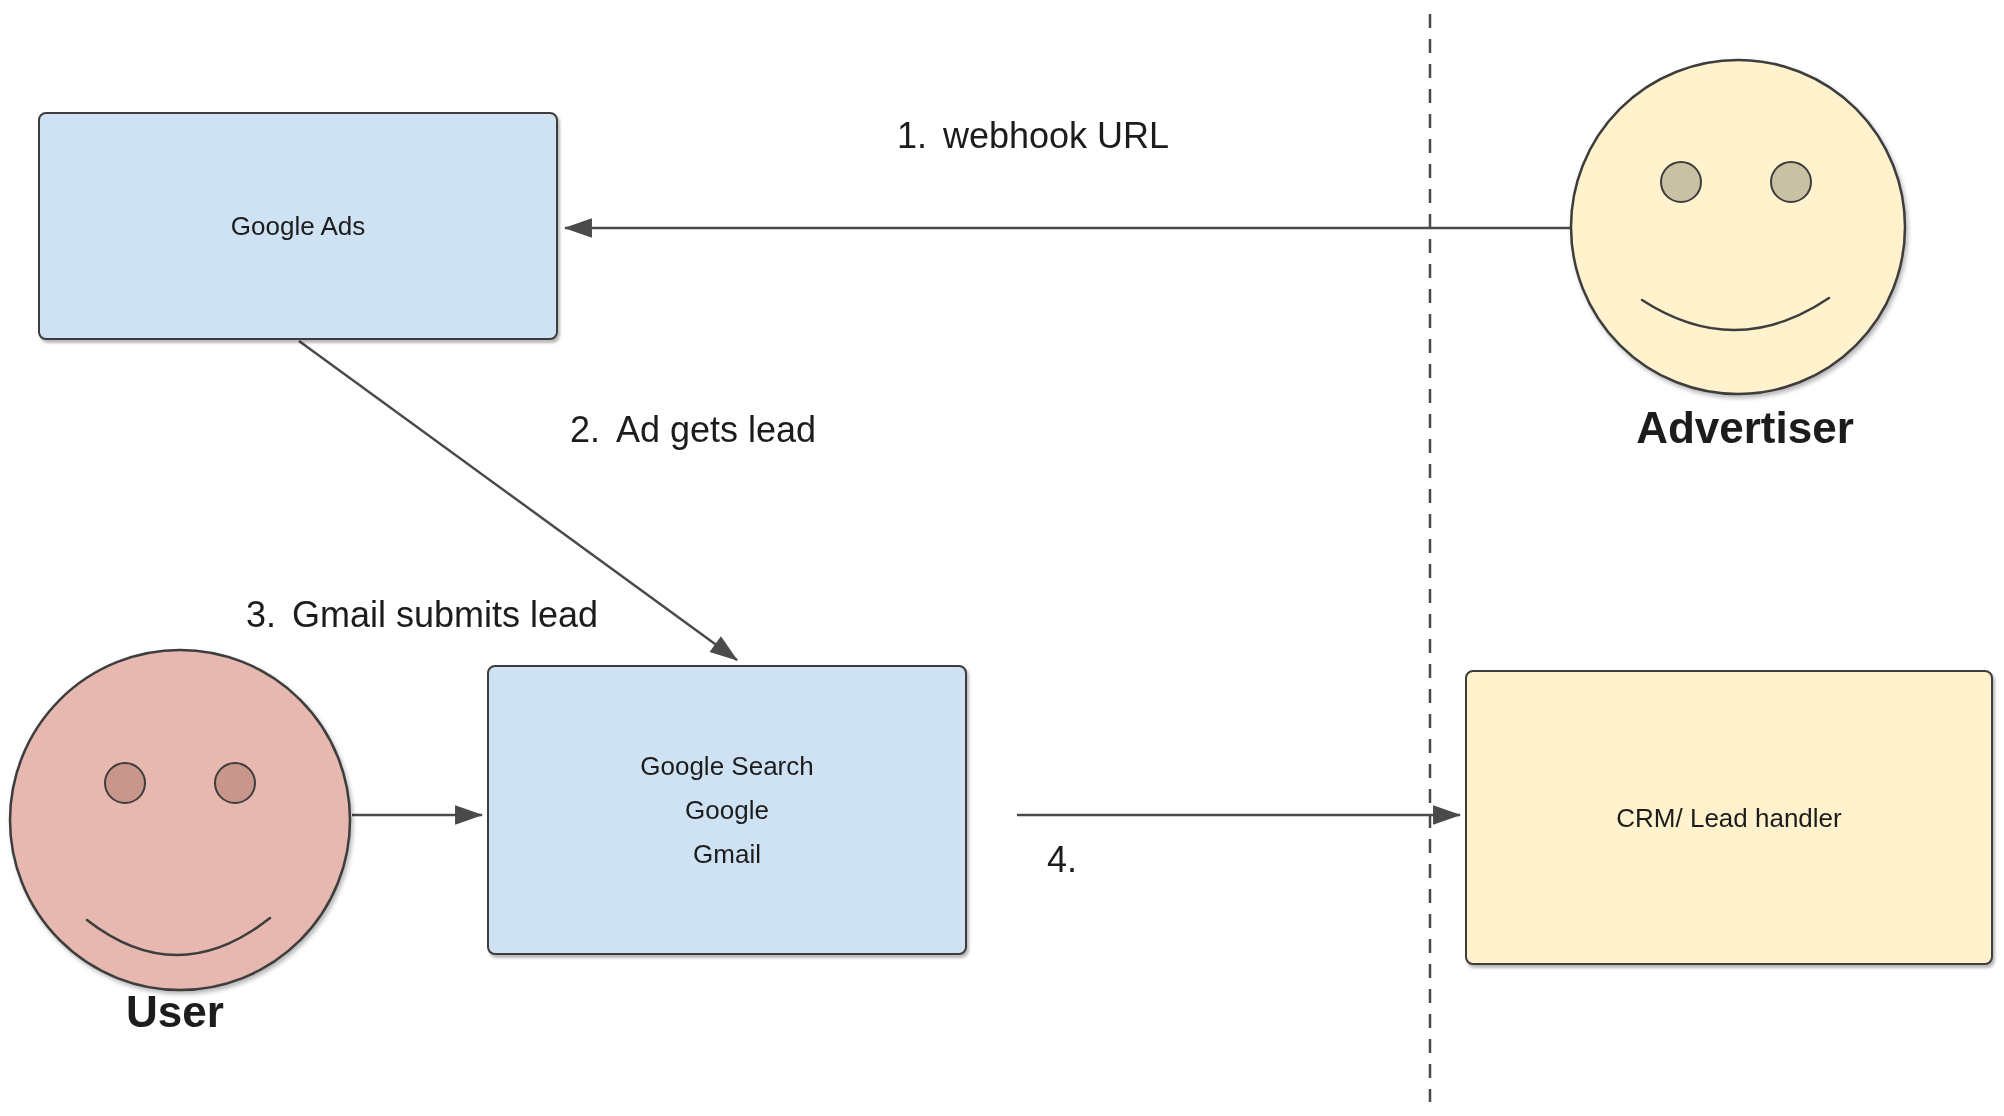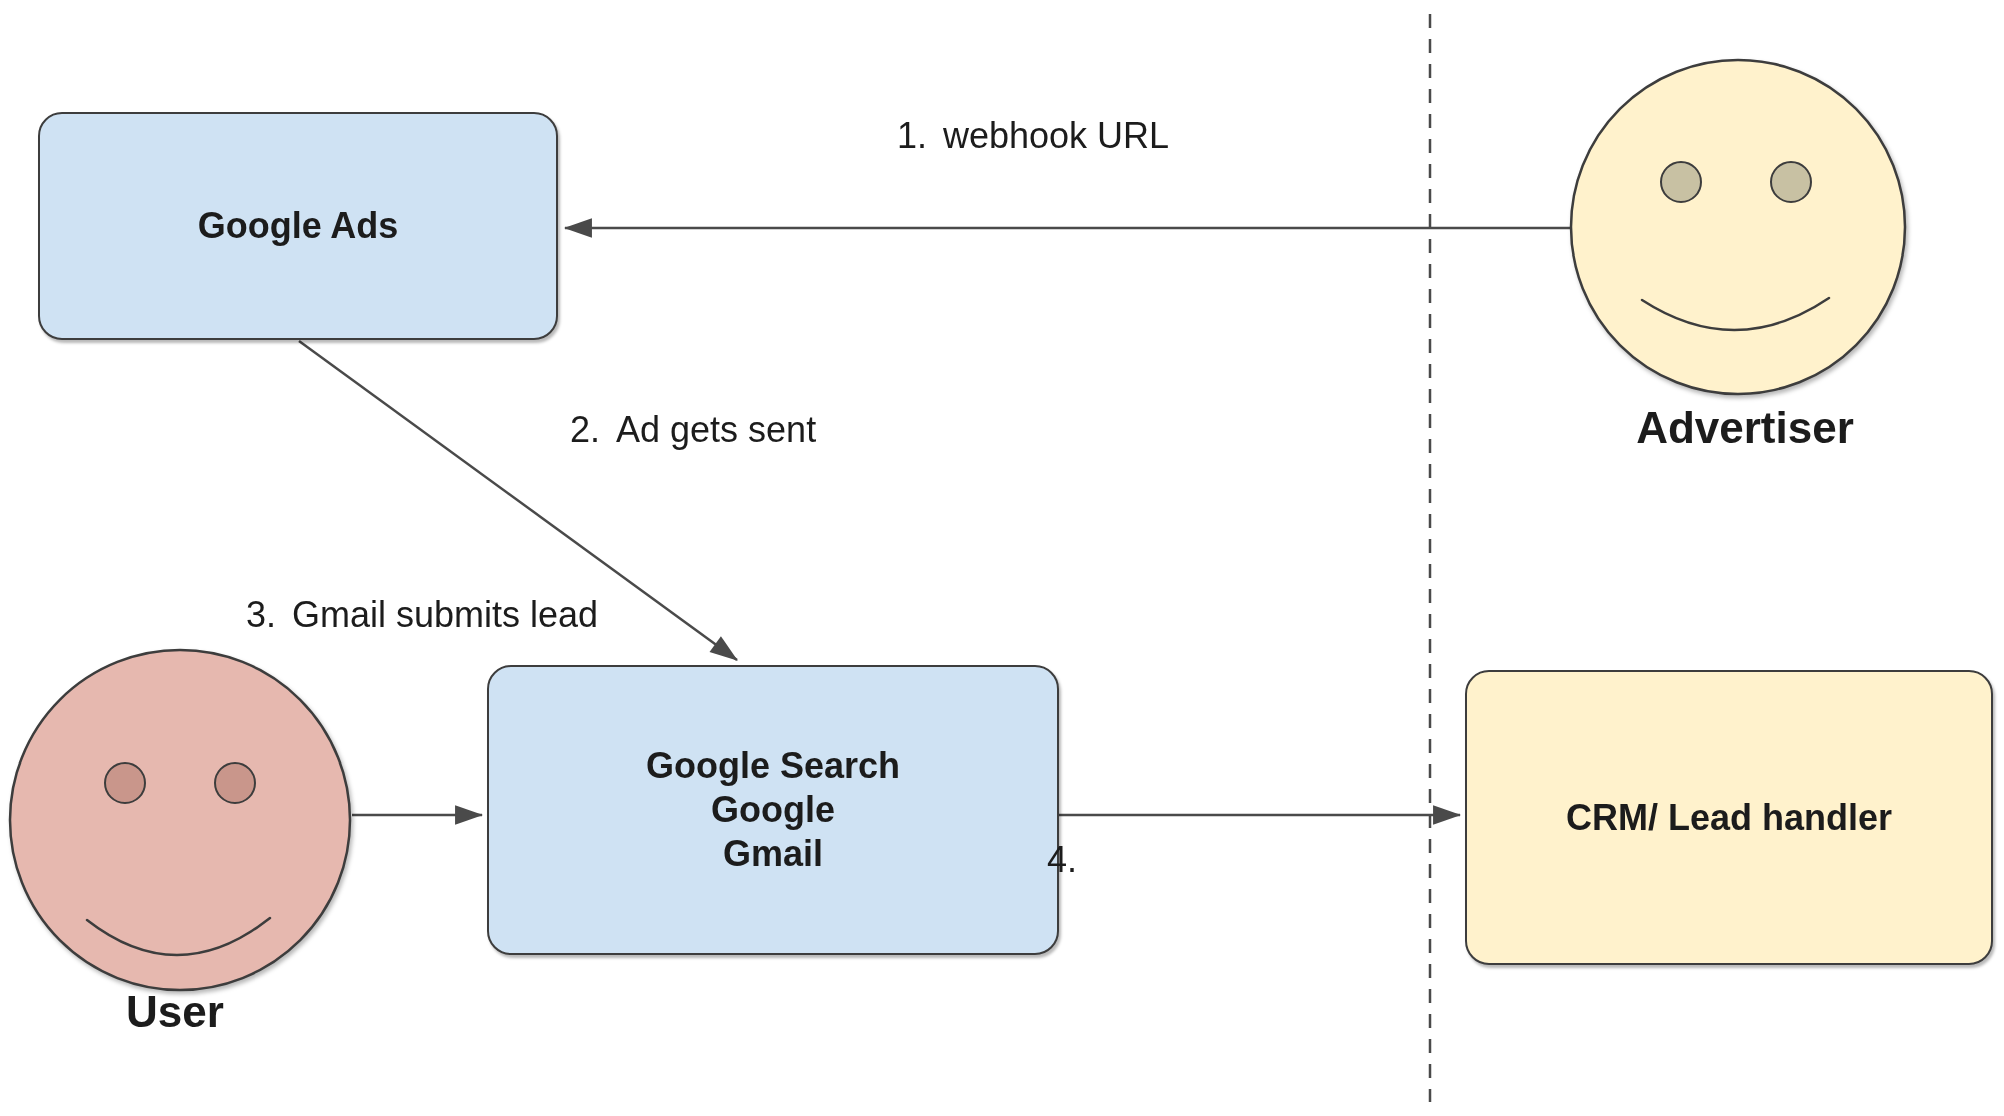--- a/index.html
+++ b/index.html
@@ -66,37 +66,36 @@
     stroke-linecap: round;
   }
   .soft-shadow {
     filter: drop-shadow(2px 3px 2px rgba(0,0,0,0.28));
   }
   
   .node-box {
     position: absolute;
     box-sizing: border-box;
     border: 2.5px solid var(--border, #3d3d3d);
-    border-radius: 24px;
+    border-radius: 8px;
     background: var(--box-blue, #cfe2f3);
     box-shadow: 2px 3px 3px rgba(0,0,0,0.28);
     display: flex;
     flex-direction: column;
     align-items: center;
     justify-content: center;
     text-align: center;
-    font-size: 36px;
+    font-size: 26px;
     line-height: 44px;
-    font-weight: bold;
   }
   .node-box.yellow {
     background: var(--box-yellow, #fff2cc);
   }
   #box-google-ads   { left: 38px;   top: 112px; width: 520px; height: 228px; }
-  #box-surfaces     { left: 487px;  top: 665px; width: 572px; height: 290px; }
+  #box-surfaces     { left: 487px;  top: 665px; width: 480px; height: 290px; }
   #box-crm          { left: 1465px; top: 670px; width: 528px; height: 295px; }
   
   .step-label {
     position: absolute;
     display: flex;
     font-size: 36px;
     line-height: 44px;
     white-space: nowrap;
   }
   .step-num {
@@ -176,21 +175,21 @@
   <div class="step-label" id="step1">
     <span class="step-num">1.</span>
     <span class="step-lines">
       <span>webhook URL</span>
     </span>
   </div>
 
   <div class="step-label" id="step2">
     <span class="step-num">2.</span>
     <span class="step-lines">
-      <span>Ad gets sent</span>
+      <span>Ad gets lead</span>
     </span>
   </div>
 
   <div class="step-label" id="step3">
     <span class="step-num">3.</span>
     <span class="step-lines">
       <span>Gmail submits lead</span>
     </span>
   </div>
 

